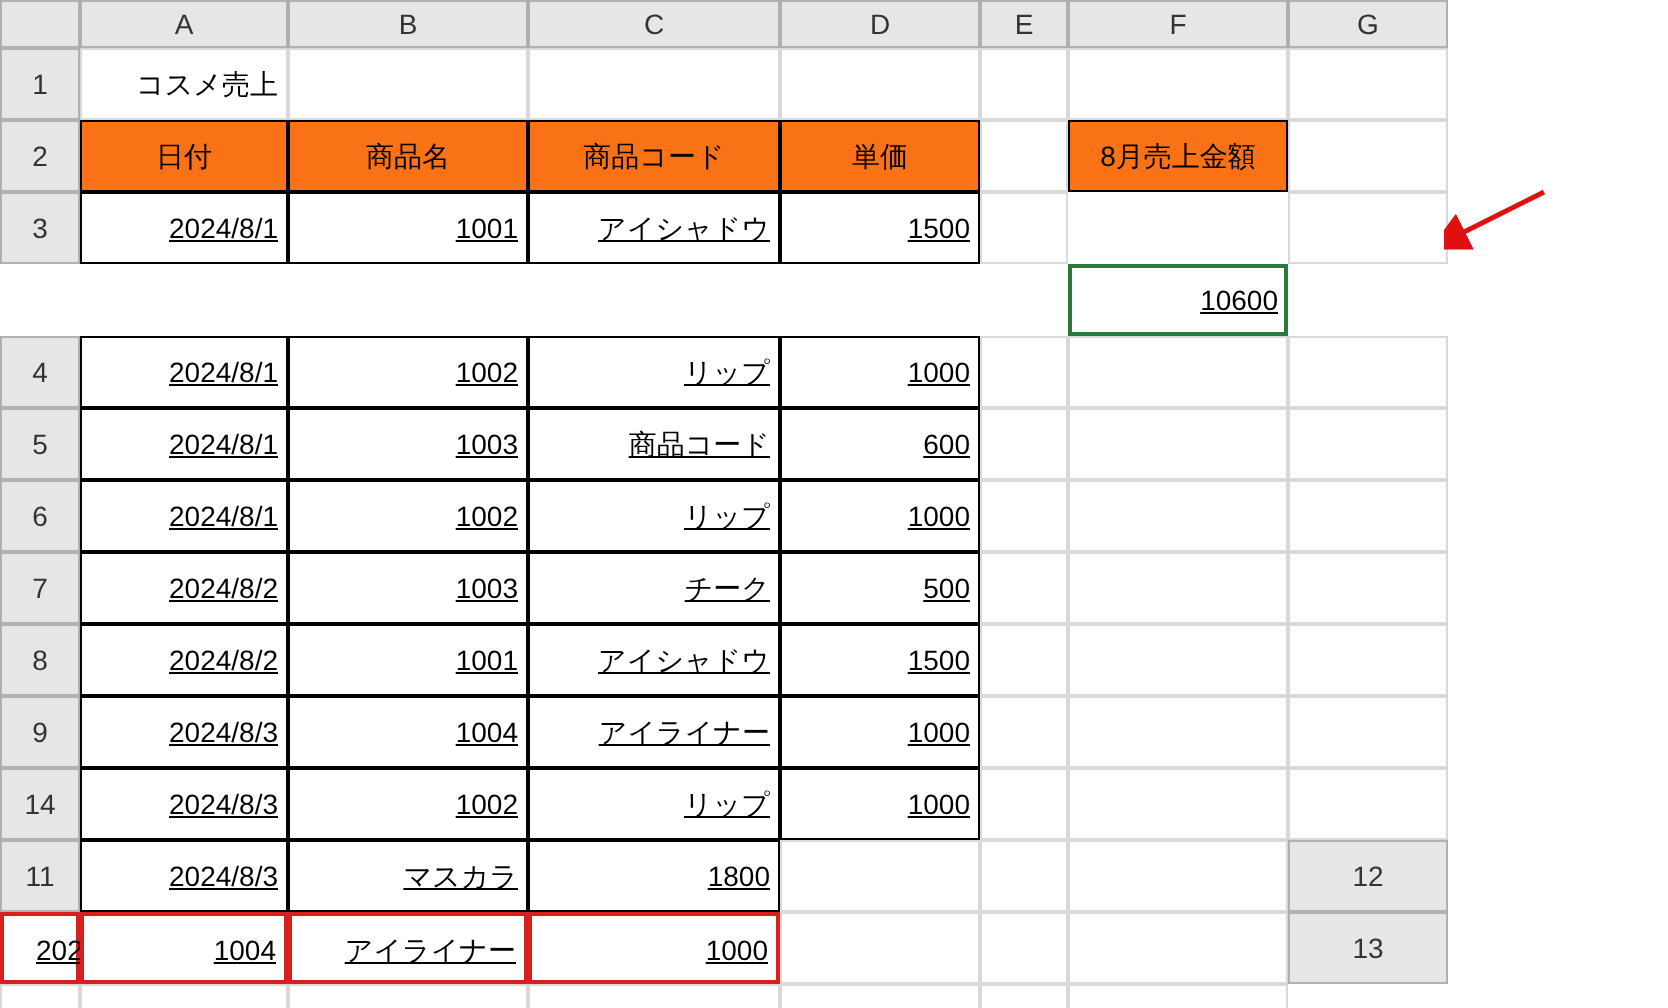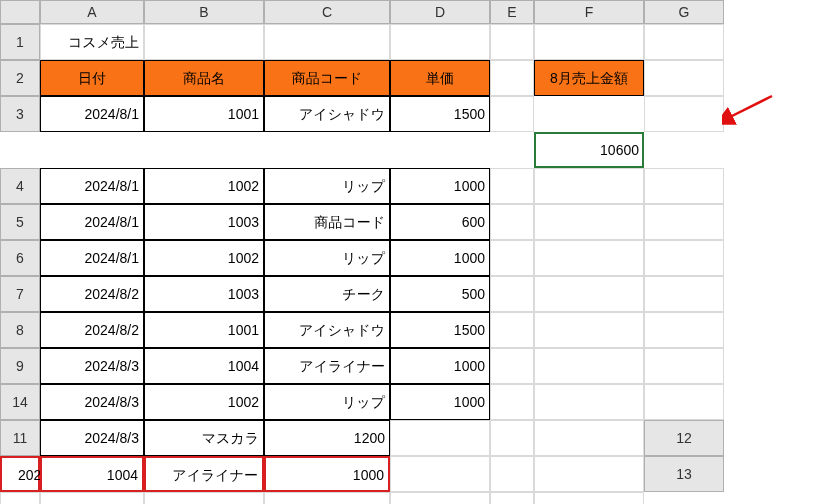--- a/index.html
+++ b/index.html
@@ -38,21 +38,21 @@
   }
   .cell {
     border: 1px solid #d9d9d9;
     height: 36px;
     line-height: 34px;
     padding: 0 4px;
     white-space: nowrap;
     overflow: visible;
     background: #fff;
   }
-  .bordered { border: 1px solid #000; }
+  .bordered { border: 1px solid #000; text-decoration: underline; }
   .header-blue {
     background: #f97316;
     text-align: center;
     border: 1px solid #000;
   }
   .txt-left { text-align: right; }
   .txt-right { text-align: right; }
   .selected { outline: 2px solid #2a7a3a; outline-offset: -2px; margin-top: 36px; }
   .red-border { border: 2px solid #d92020; padding-left: 16px; }
   .arrow {
@@ -162,21 +162,21 @@
   <div class="cell bordered txt-right">1002</div>
   <div class="cell bordered txt-left">リップ</div>
   <div class="cell bordered txt-right">1000</div>
   <div class="cell"></div>
   <div class="cell"></div>
   <div class="cell"></div>
 
   <div class="rowhead">11</div>
   <div class="cell bordered txt-right">2024/8/3</div>
   <div class="cell bordered txt-left">マスカラ</div>
-  <div class="cell bordered txt-right">1200</div>
+  <div class="cell bordered txt-right">1800</div>
   <div class="cell"></div>
   <div class="cell"></div>
   <div class="cell"></div>
 
   <div class="rowhead">12</div>
   <div class="cell bordered txt-right red-border">2024/8/4</div>
   <div class="cell bordered txt-right red-border">1004</div>
   <div class="cell bordered txt-left red-border">アイライナー</div>
   <div class="cell bordered txt-right red-border">1000</div>
   <div class="cell"></div>

